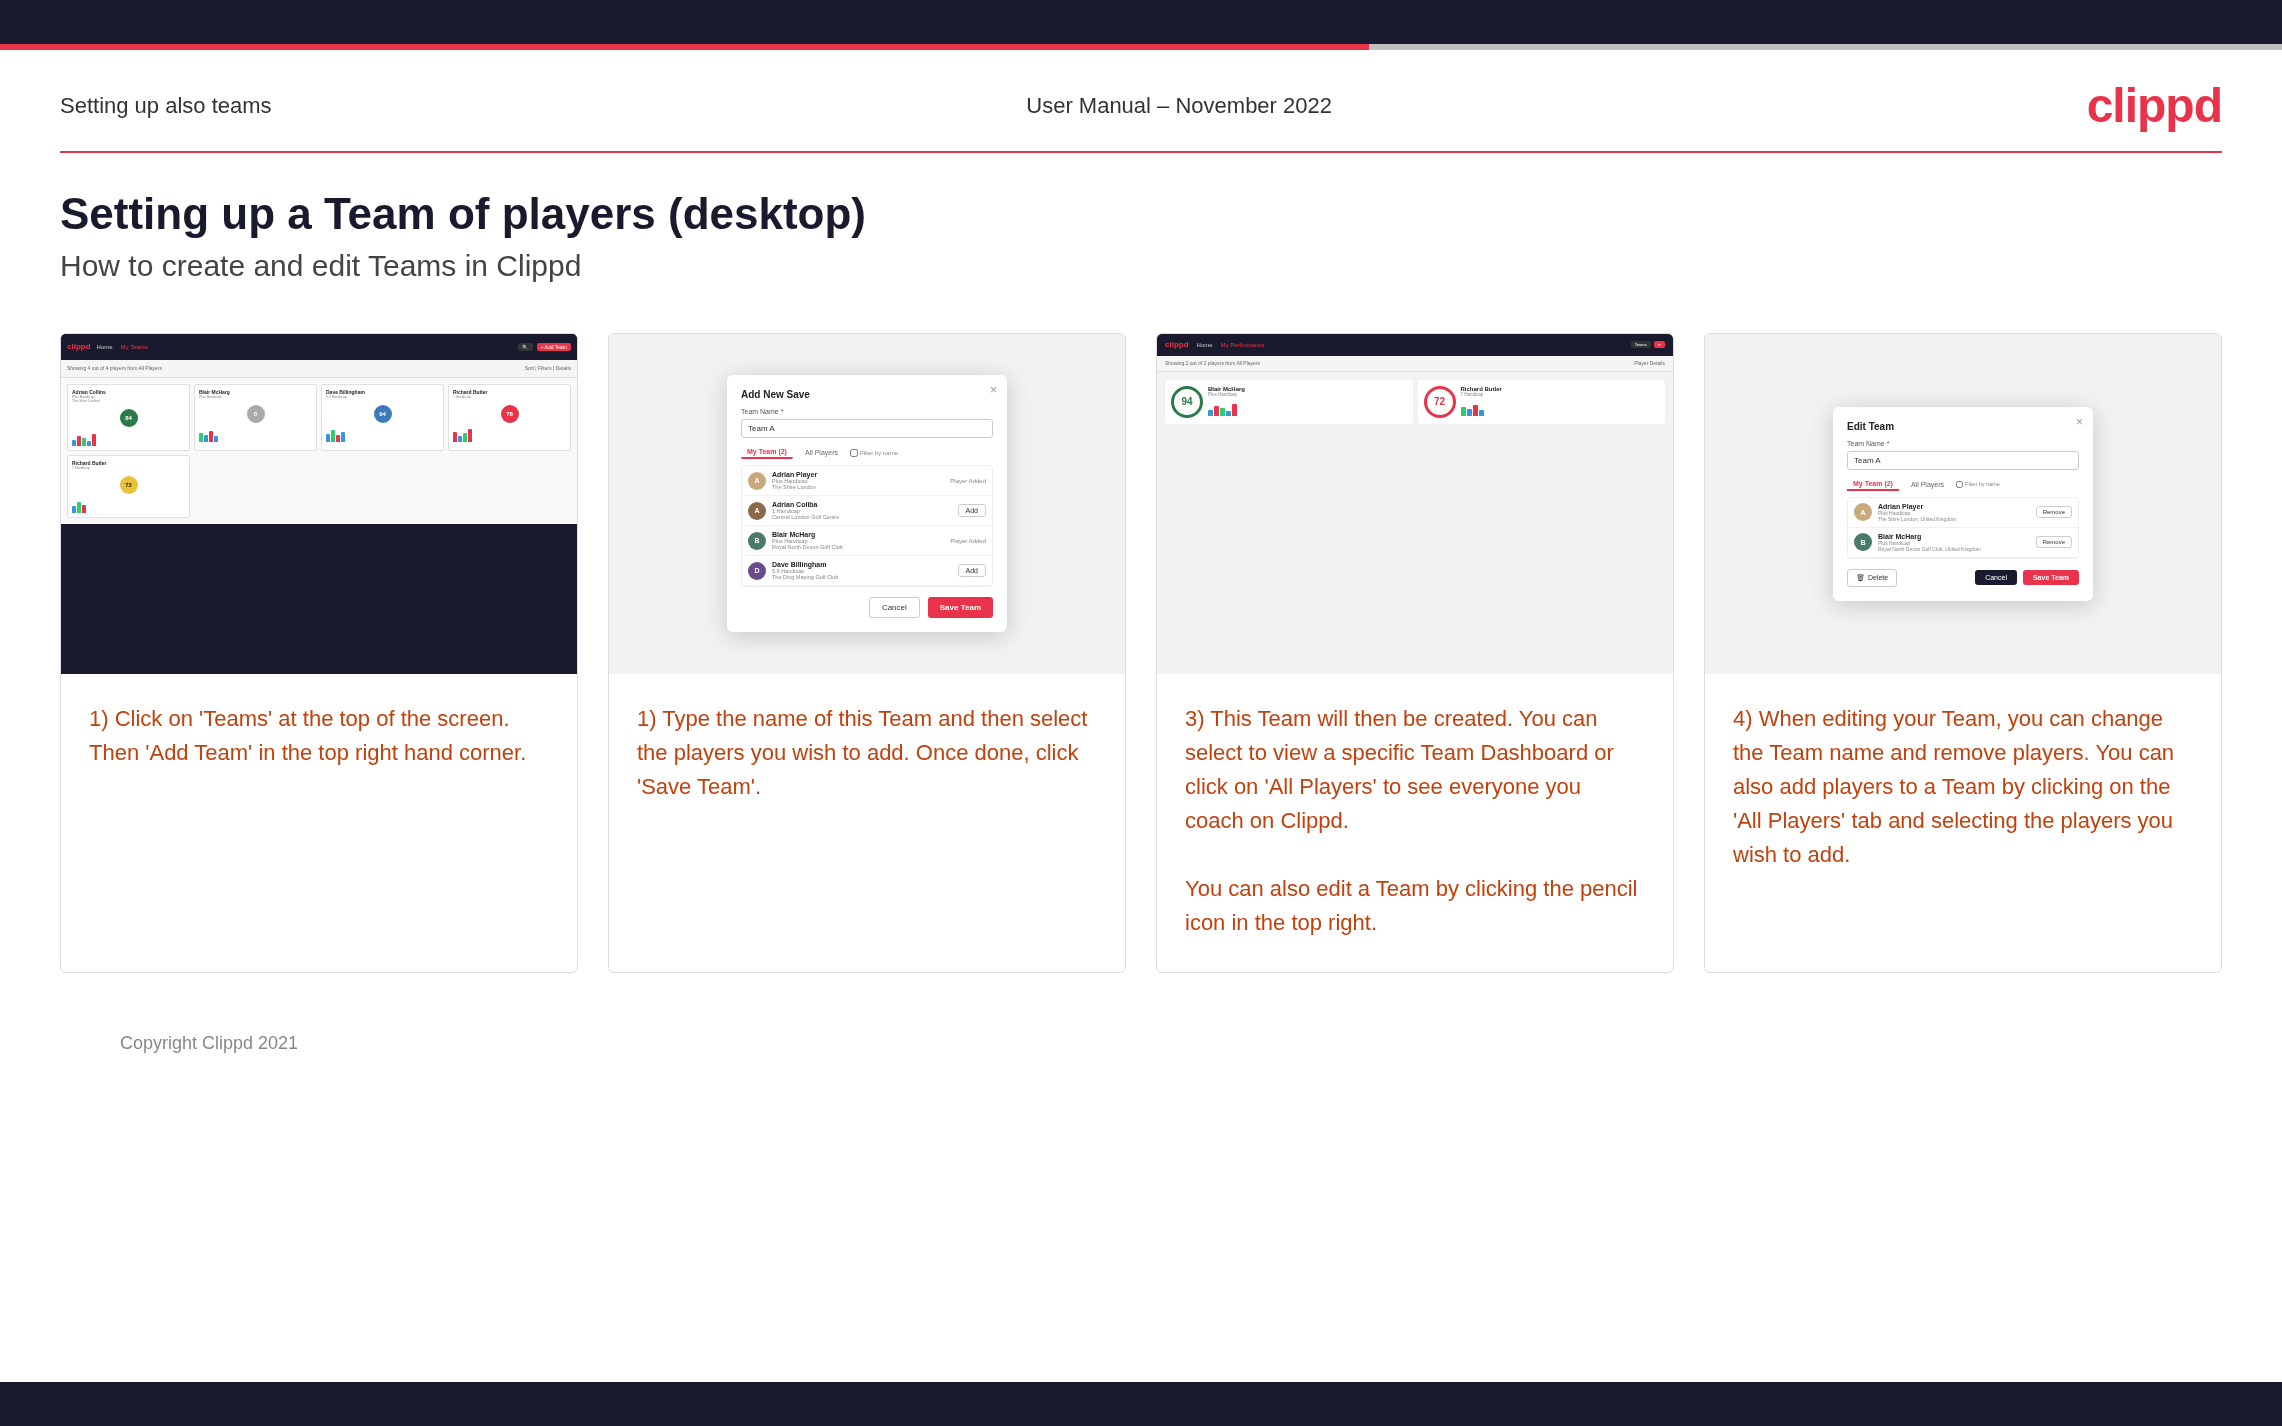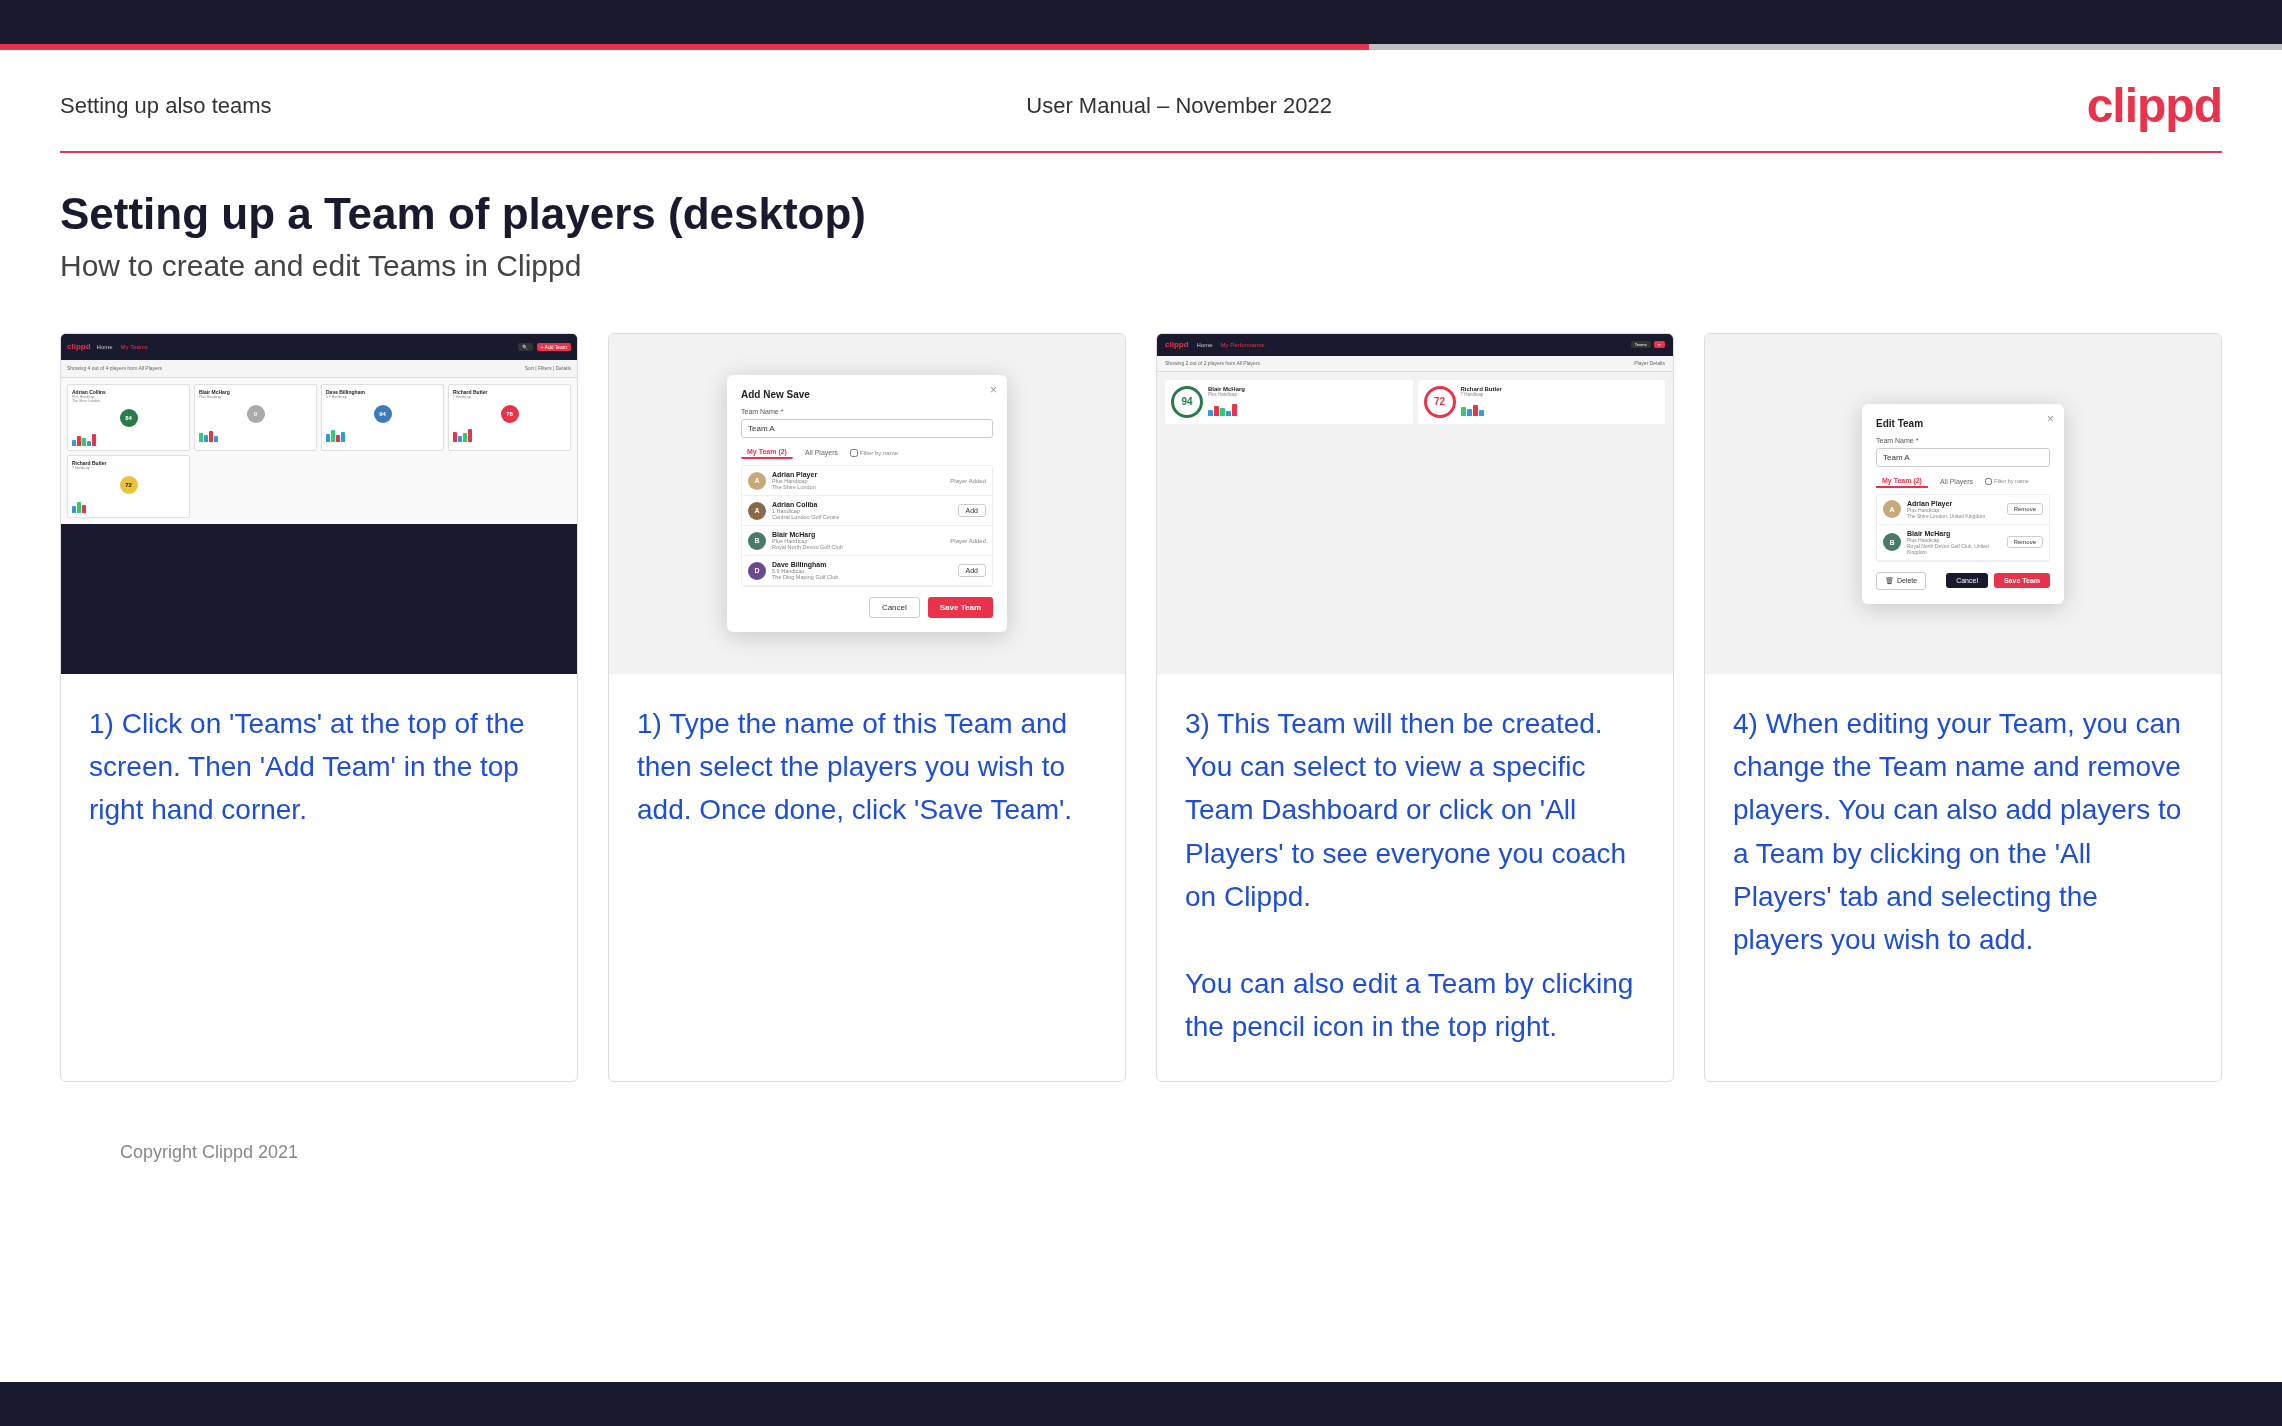--- a/index.html
+++ b/index.html
@@ -83,23 +83,23 @@
       background: #f2f2f2;
       height: 340px;
       position: relative;
       overflow: hidden;
       display: flex;
       align-items: center;
       justify-content: center;
     }
     .card-text {
       padding: 28px 28px 32px 28px;
-      font-size: 28px;
+      font-size: 22px;
       line-height: 1.55;
-      color: #1d4ed8;
+      color: #c2410c;
       flex: 1;
     }
 
     
     .footer {
       padding: 20px 60px;
       font-size: 18px;
       color: #888;
     }
 
@@ -409,21 +409,21 @@
     .ss3-mini-bar {
       width: 5px;
       border-radius: 1px 1px 0 0;
     }
 
     
     .ss4-modal {
       background: #fff;
       border-radius: 6px;
       box-shadow: 0 4px 24px rgba(0,0,0,0.18);
-      width: 202px;
+      width: 260px;
       padding: 14px;
       position: relative;
     }
     .ss4-modal-title {
       font-size: 10px;
       font-weight: 600;
       color: #222;
       margin-bottom: 8px;
     }
     .ss4-modal-close {

